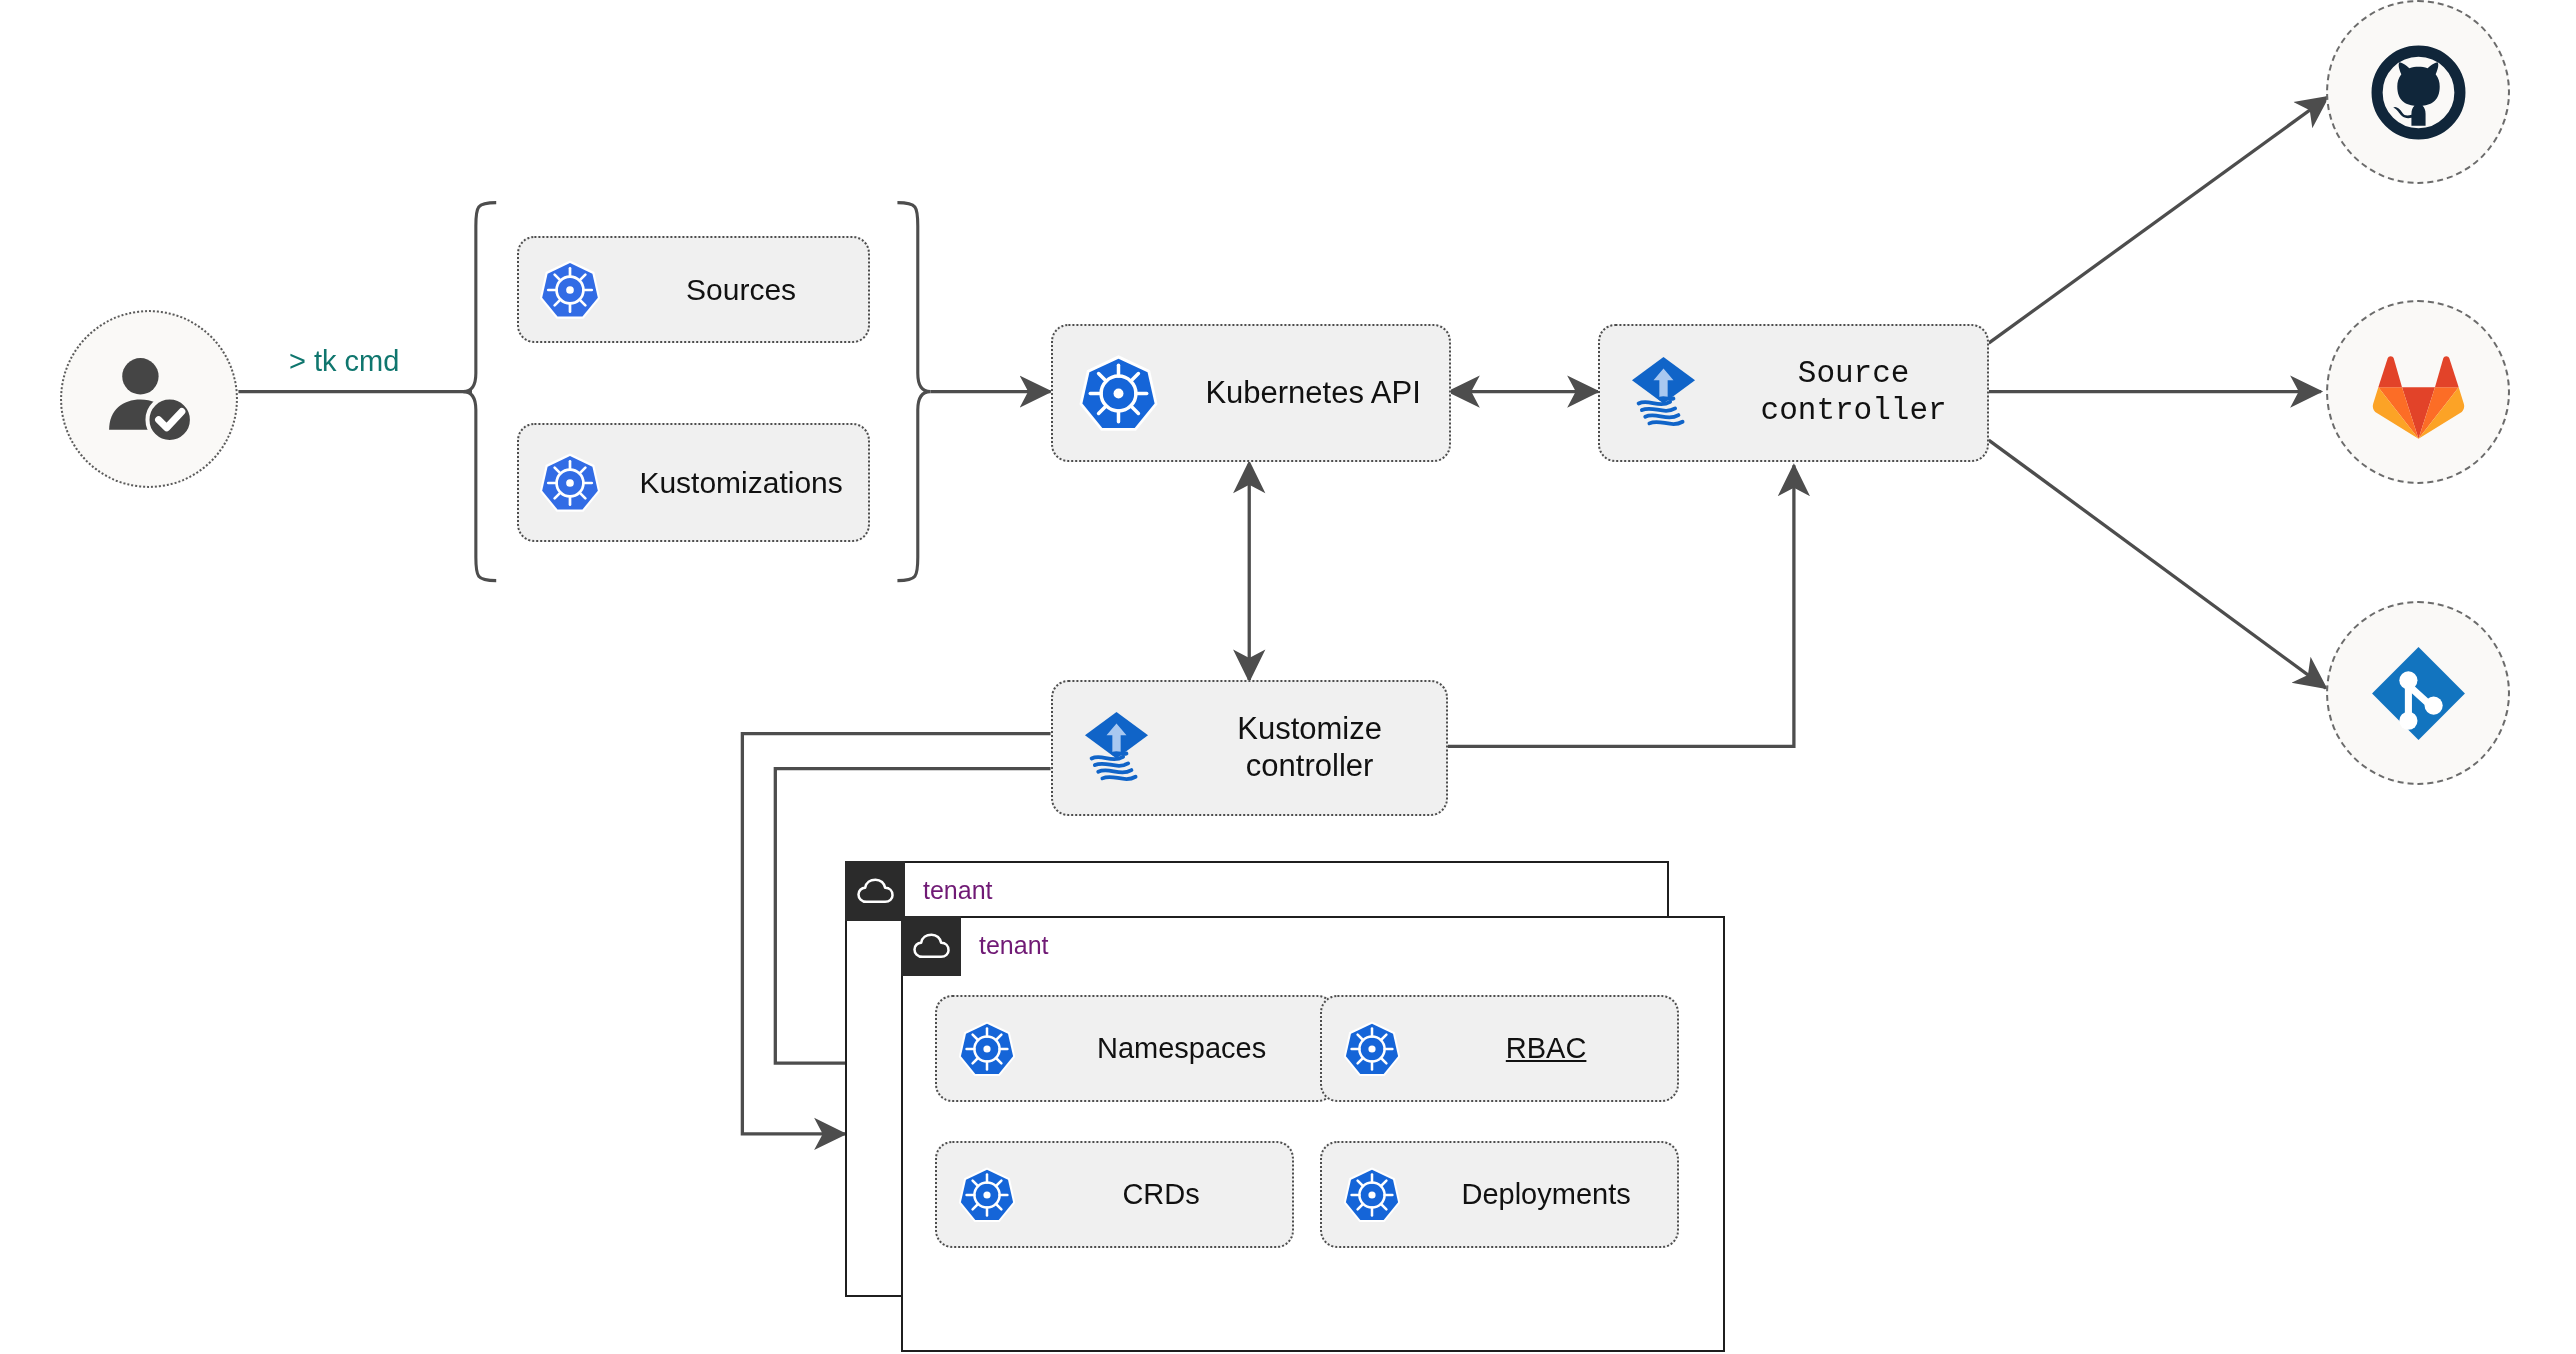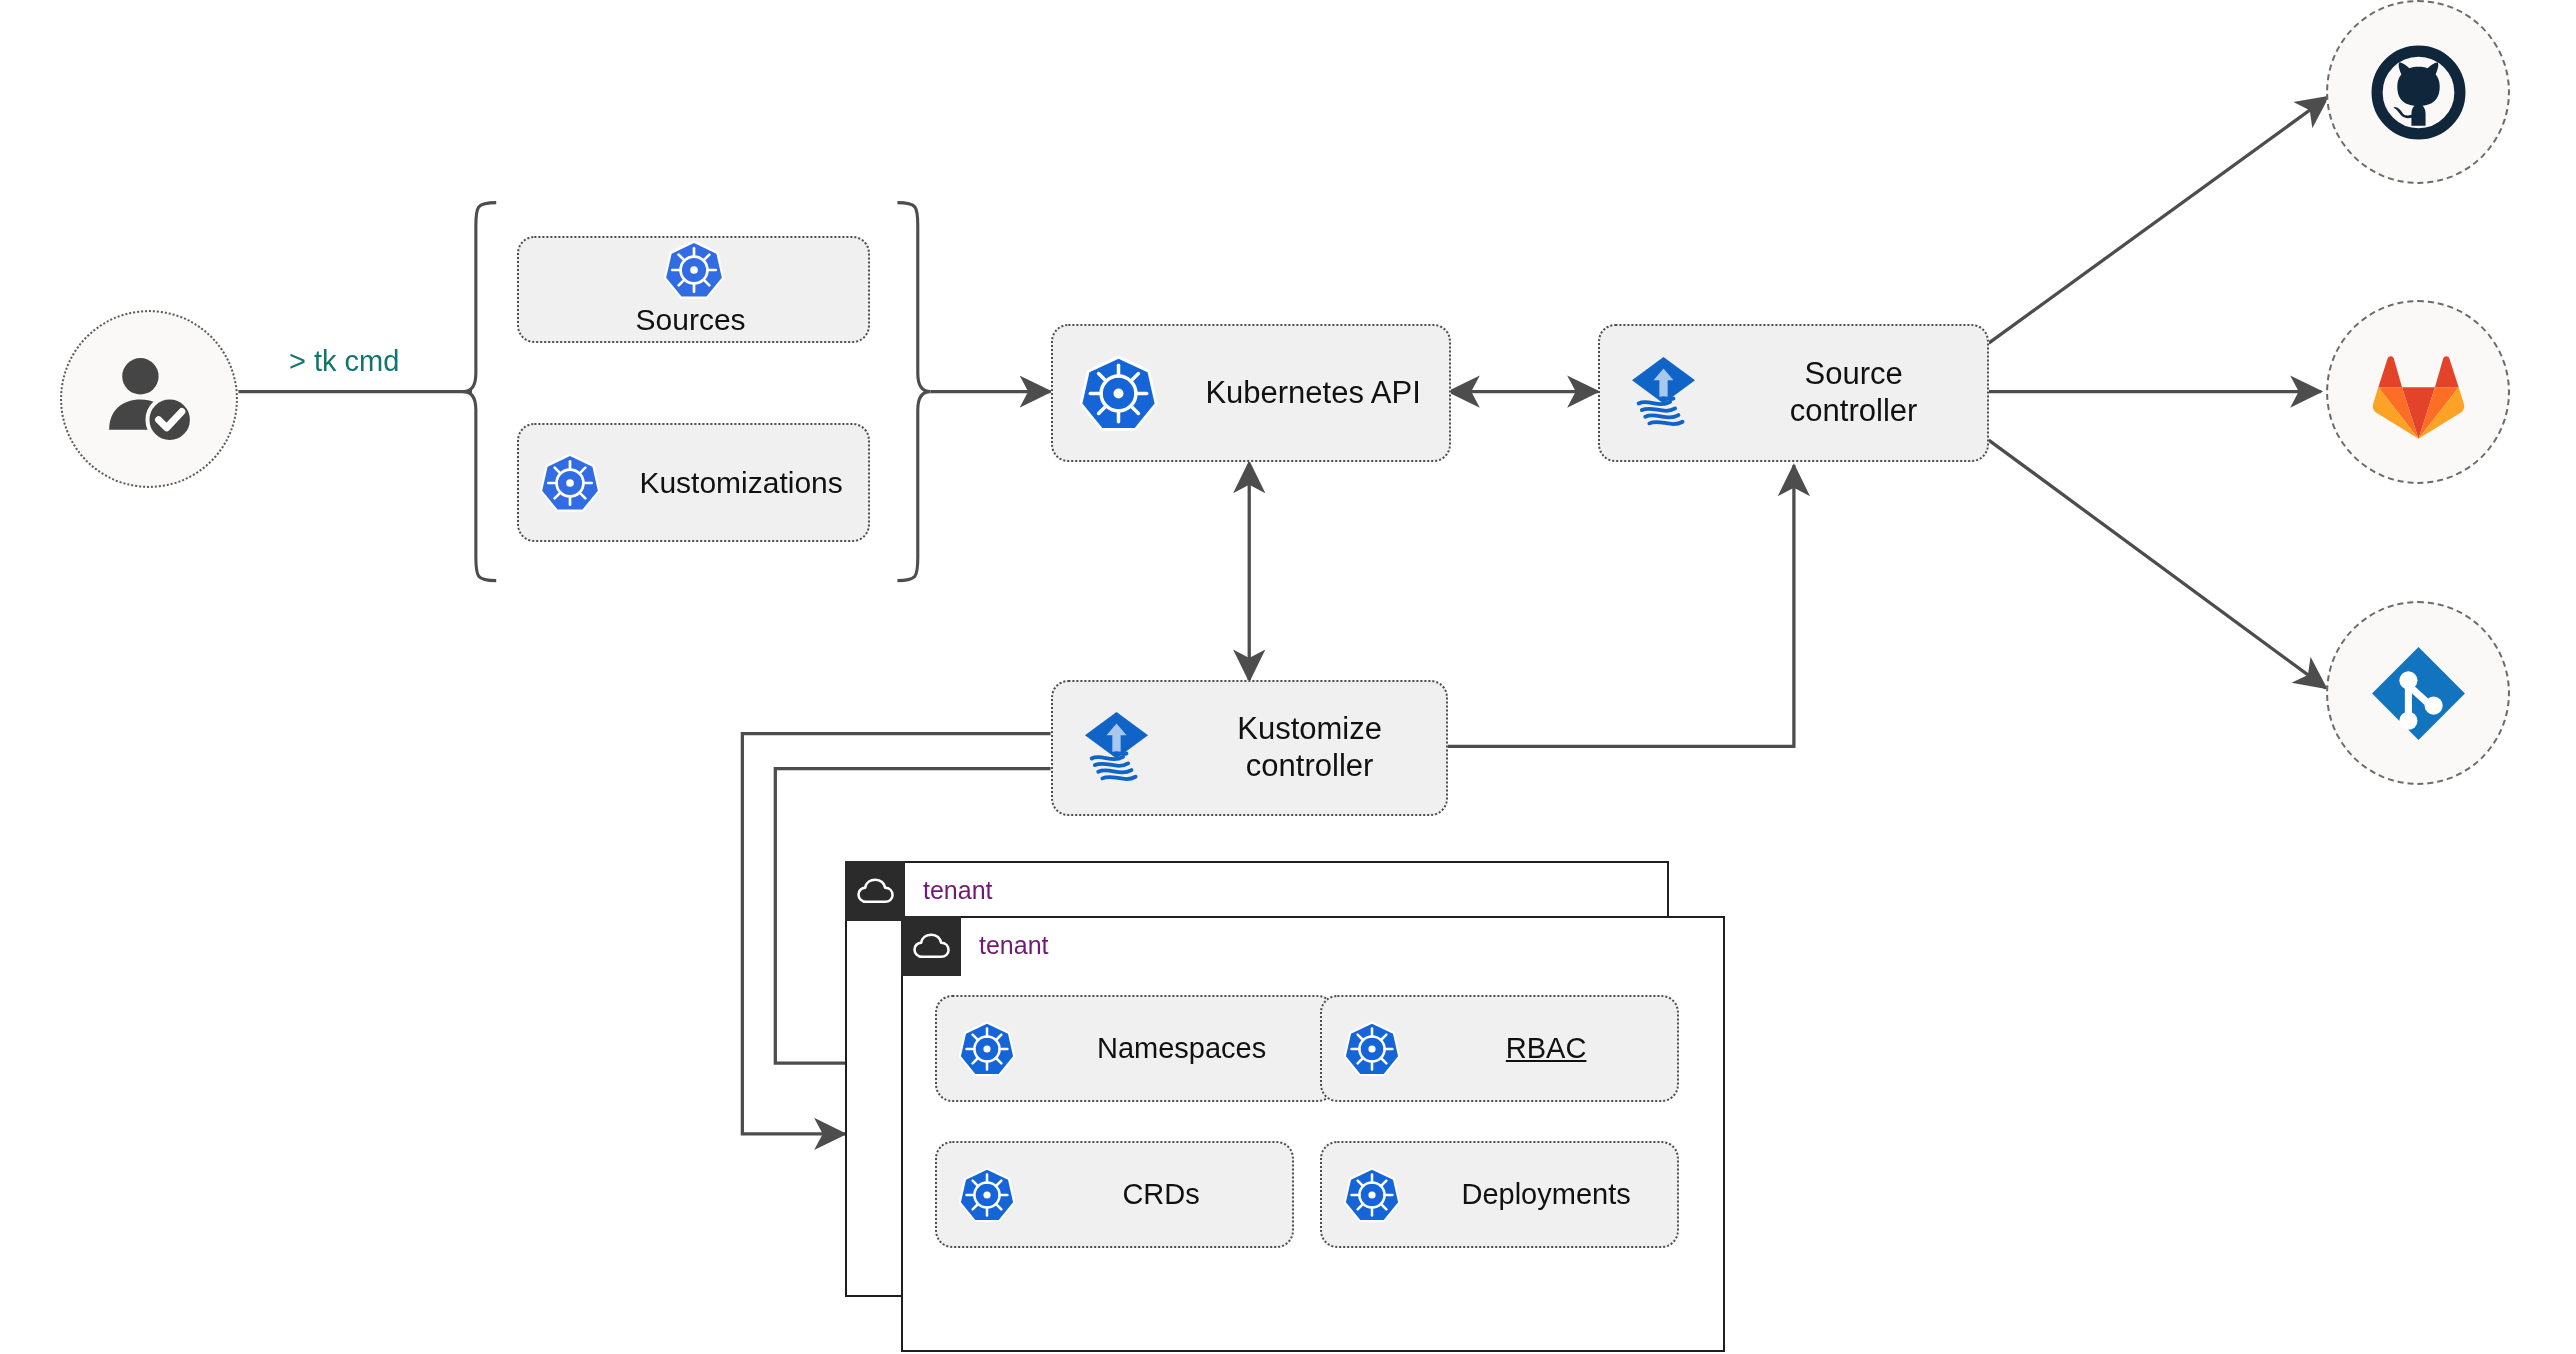--- a/index.html
+++ b/index.html
@@ -136,21 +136,21 @@
   <div class="abs circ dotted" style="left:60px;top:310px;width:178px;height:178px;">
     <svg width="101" height="101" viewBox="0 0 100 100">
       <circle cx="41" cy="27" r="18" fill="#454545"></circle>
       <path d="M10,80 C10,60 24,50 41,50 C52,50 61,54 67,61 L67,80 Z" fill="#454545"></path>
       <circle cx="70" cy="70" r="22" fill="#454545" stroke="#faf9f7" stroke-width="4"></circle>
       <path d="M59,70 L67,78 L82,62" stroke="#ffffff" stroke-width="7" fill="none" stroke-linecap="round" stroke-linejoin="round"></path>
     </svg>
   </div>
   <div class="cmd-label" style="left:289px;top:345px;">&gt; tk cmd</div>
 
-  <div class="abs chip" style="left:517px;top:236px;width:353px;height:107px;flex-direction:column;">
+  <div class="abs chip" style="left:517px;top:236px;width:353px;height:107px;">
     <span class="chip-icon" style="width:101px;">
       <svg width="64" height="64" viewBox="0 0 100 100">
         <path d="M50,4 L88,22 L97,63 L71,95 L29,95 L3,63 L12,22 Z" fill="#ffffff"></path>
         <path d="M50,8 L85,24.5 L93.5,62 L69.5,91.5 L30.5,91.5 L6.5,62 L15,24.5 Z" fill="#326ce5"></path>
         <g stroke="#ffffff" stroke-width="4.2" fill="none" stroke-linecap="round">
           <circle cx="50" cy="50" r="21"></circle>
           <line x1="50" y1="16" x2="50" y2="29"></line>
           <line x1="50" y1="71" x2="50" y2="84"></line>
           <line x1="16" y1="50" x2="29" y2="50"></line>
           <line x1="71" y1="50" x2="84" y2="50"></line>
@@ -216,21 +216,21 @@
         <path d="M50,20 L62,34 L55,34 L55,56 L45,56 L45,34 L38,34 Z" fill="#a9c8f0"></path>
         <g stroke="#1064c8" stroke-width="4.6" fill="none" stroke-linecap="round">
           <path d="M20,62 C32,56 44,68 58,60"></path>
           <path d="M24,70 C37,64 50,76 64,68"></path>
           <path d="M28,78 C41,72 54,84 68,76"></path>
           <path d="M33,86 C46,80 59,92 73,84"></path>
           <path d="M46,56 C52,54 58,58 62,56"></path>
         </g>
       </svg>
     </span>
-    <span class="chip-label" style="font-size:31px;">Source
+    <span class="chip-label" style="font-size:31px;font-family:Liberation Mono, monospace;">Source
 controller</span>
   </div>
 
   <div class="abs chip" style="left:1051px;top:680px;width:397px;height:136px;">
     <span class="chip-icon" style="width:126px;">
       <svg width="83" height="83" viewBox="0 0 100 100">
         <path d="M50,6 L88,34 L50,62 L12,34 Z" fill="#1064c8"></path>
         <path d="M50,20 L62,34 L55,34 L55,56 L45,56 L45,34 L38,34 Z" fill="#a9c8f0"></path>
         <g stroke="#1064c8" stroke-width="4.6" fill="none" stroke-linecap="round">
           <path d="M20,62 C32,56 44,68 58,60"></path>

